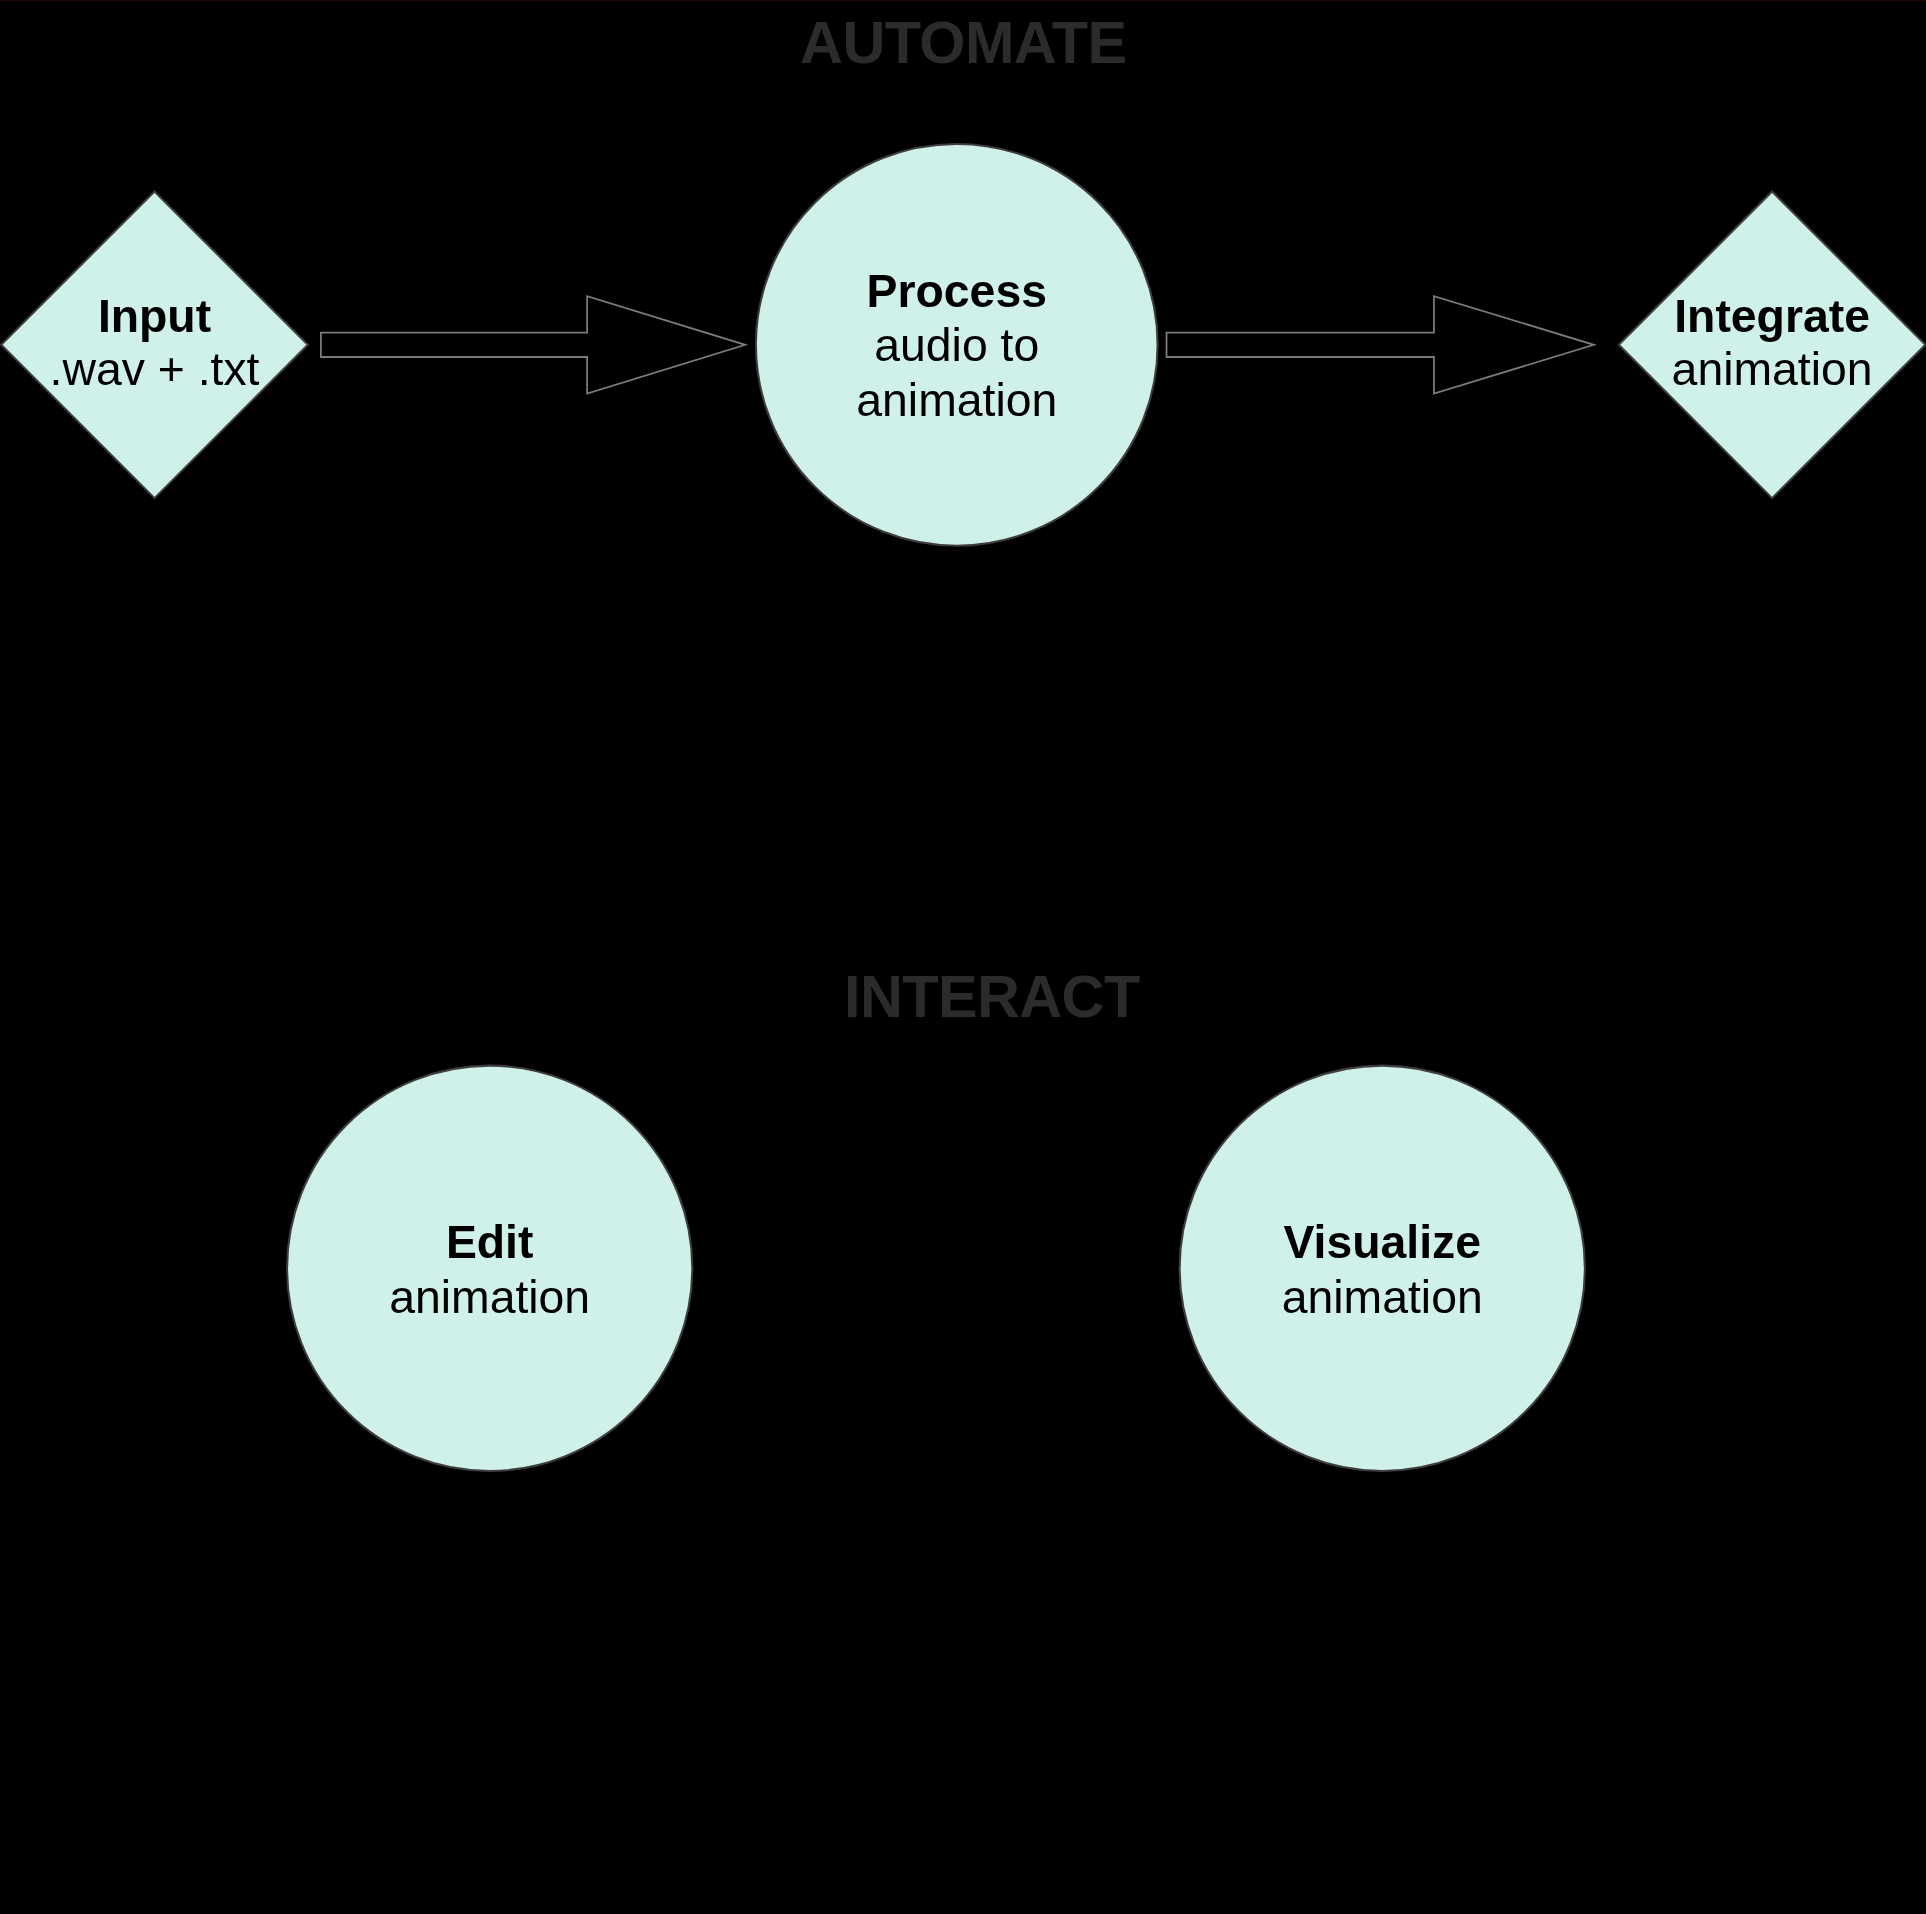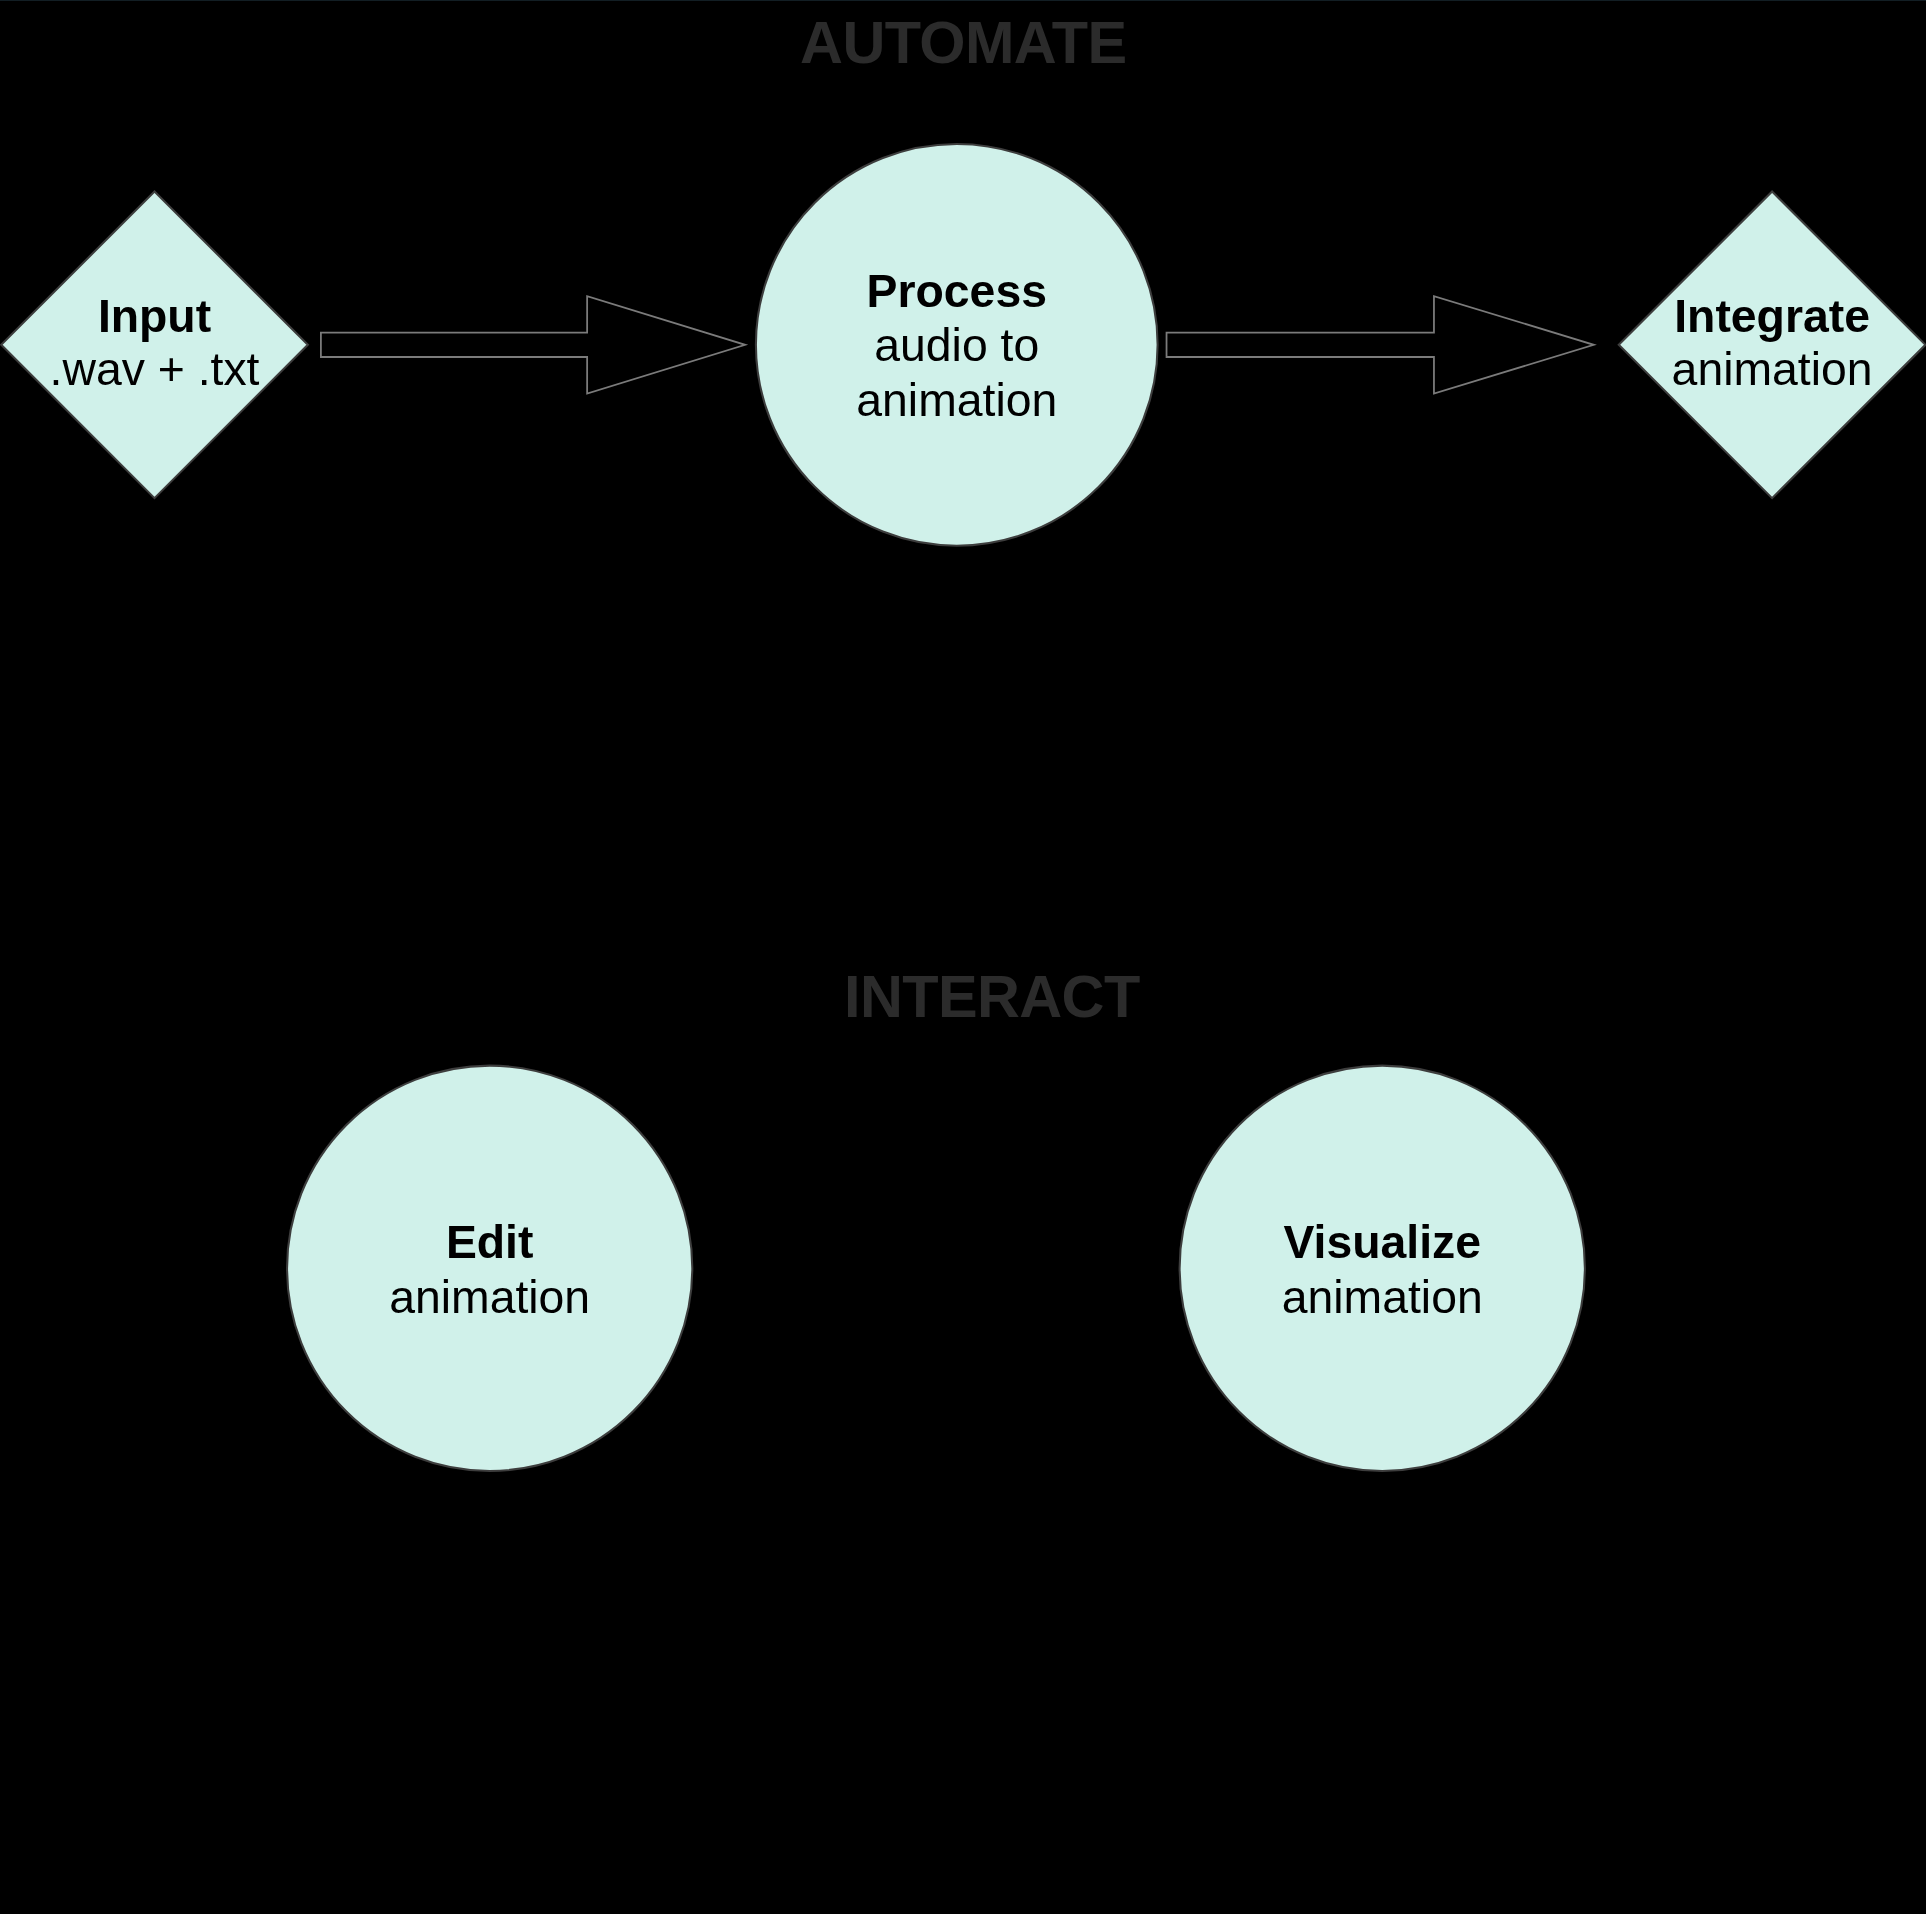--- a/index.html
+++ b/index.html
@@ -3,21 +3,21 @@
 <meta charset="utf-8">
 <style>
   html, body {
     margin: 0;
     padding: 0;
     background: #000000;
   }
   .canvas-wrap {
     width: 1926px;
     height: 1915px;
-    background: #7dd3fc;
+    background: #c2410c;
   }
   svg {
     display: block;
     font-family: "Liberation Sans", "DejaVu Sans", sans-serif;
   }
   .section-title {
     fill: #2b2b2b;
     font-size: 100px;
     font-weight: 700;
     letter-spacing: -1px;

